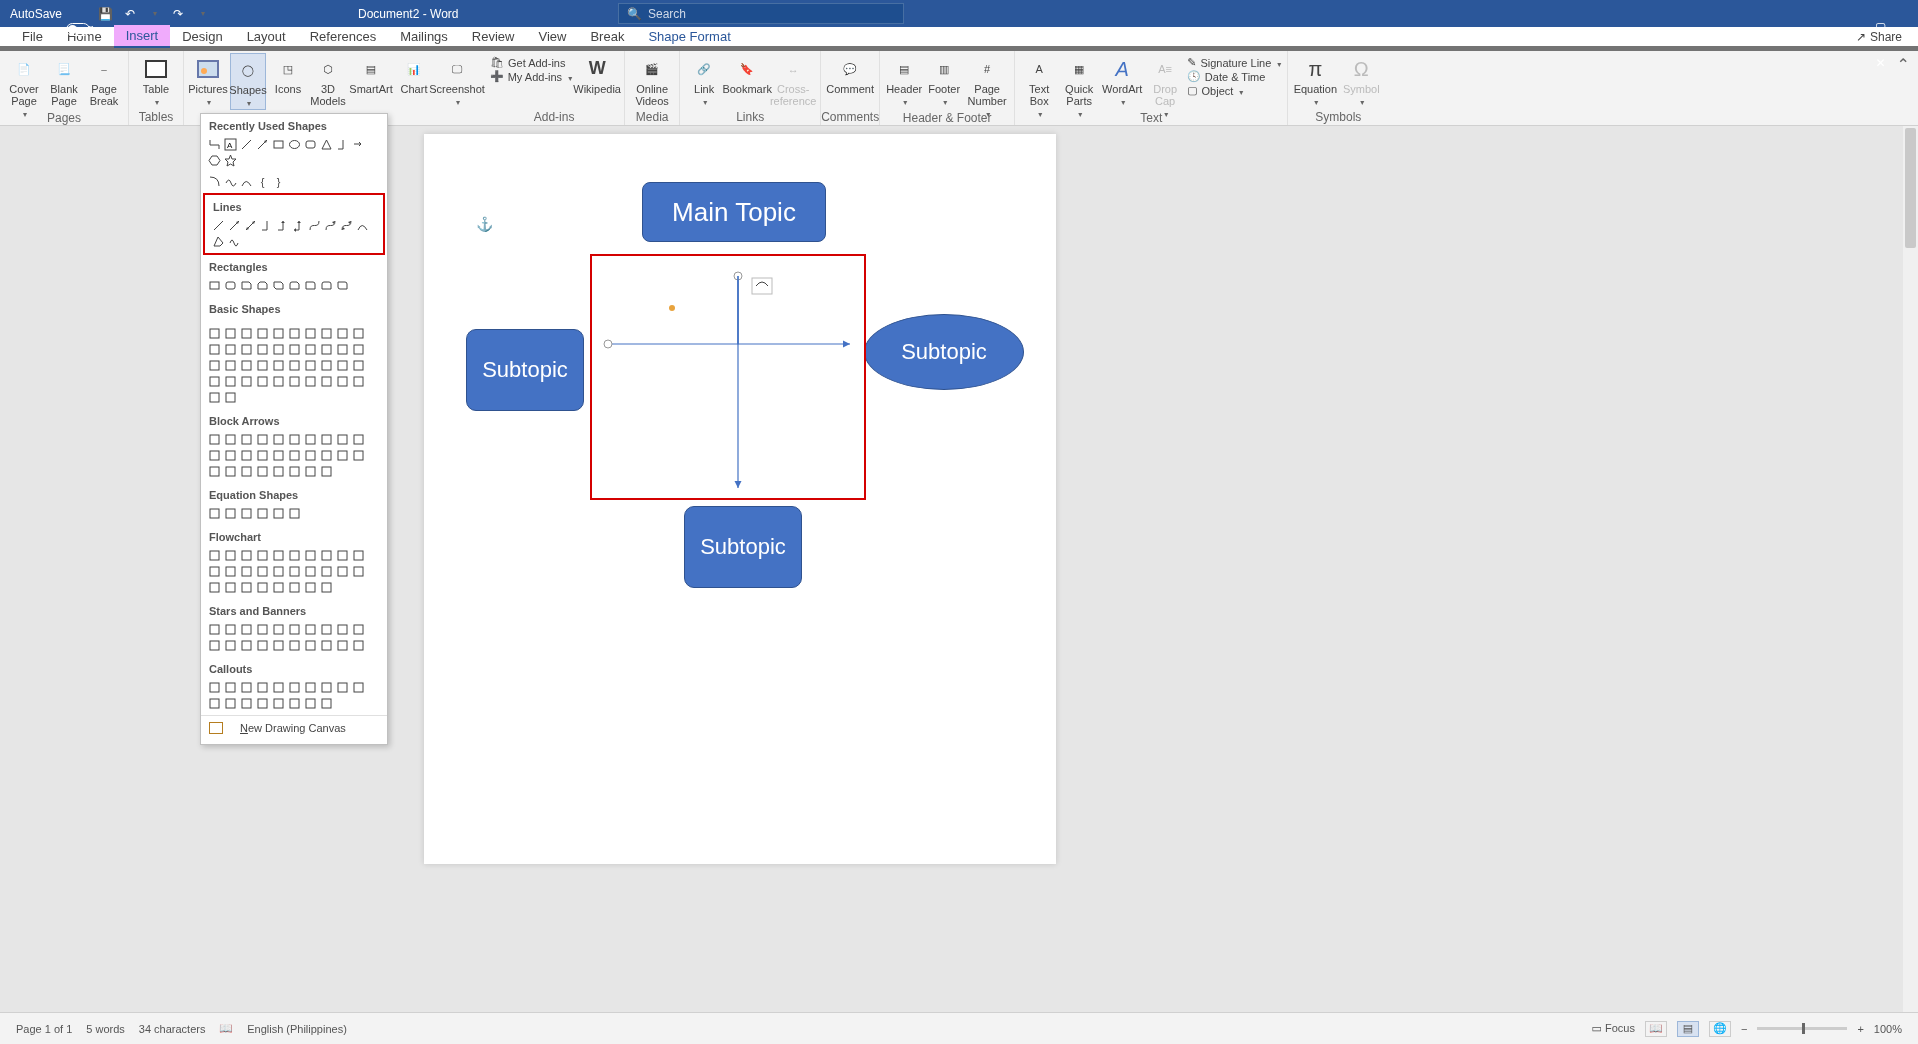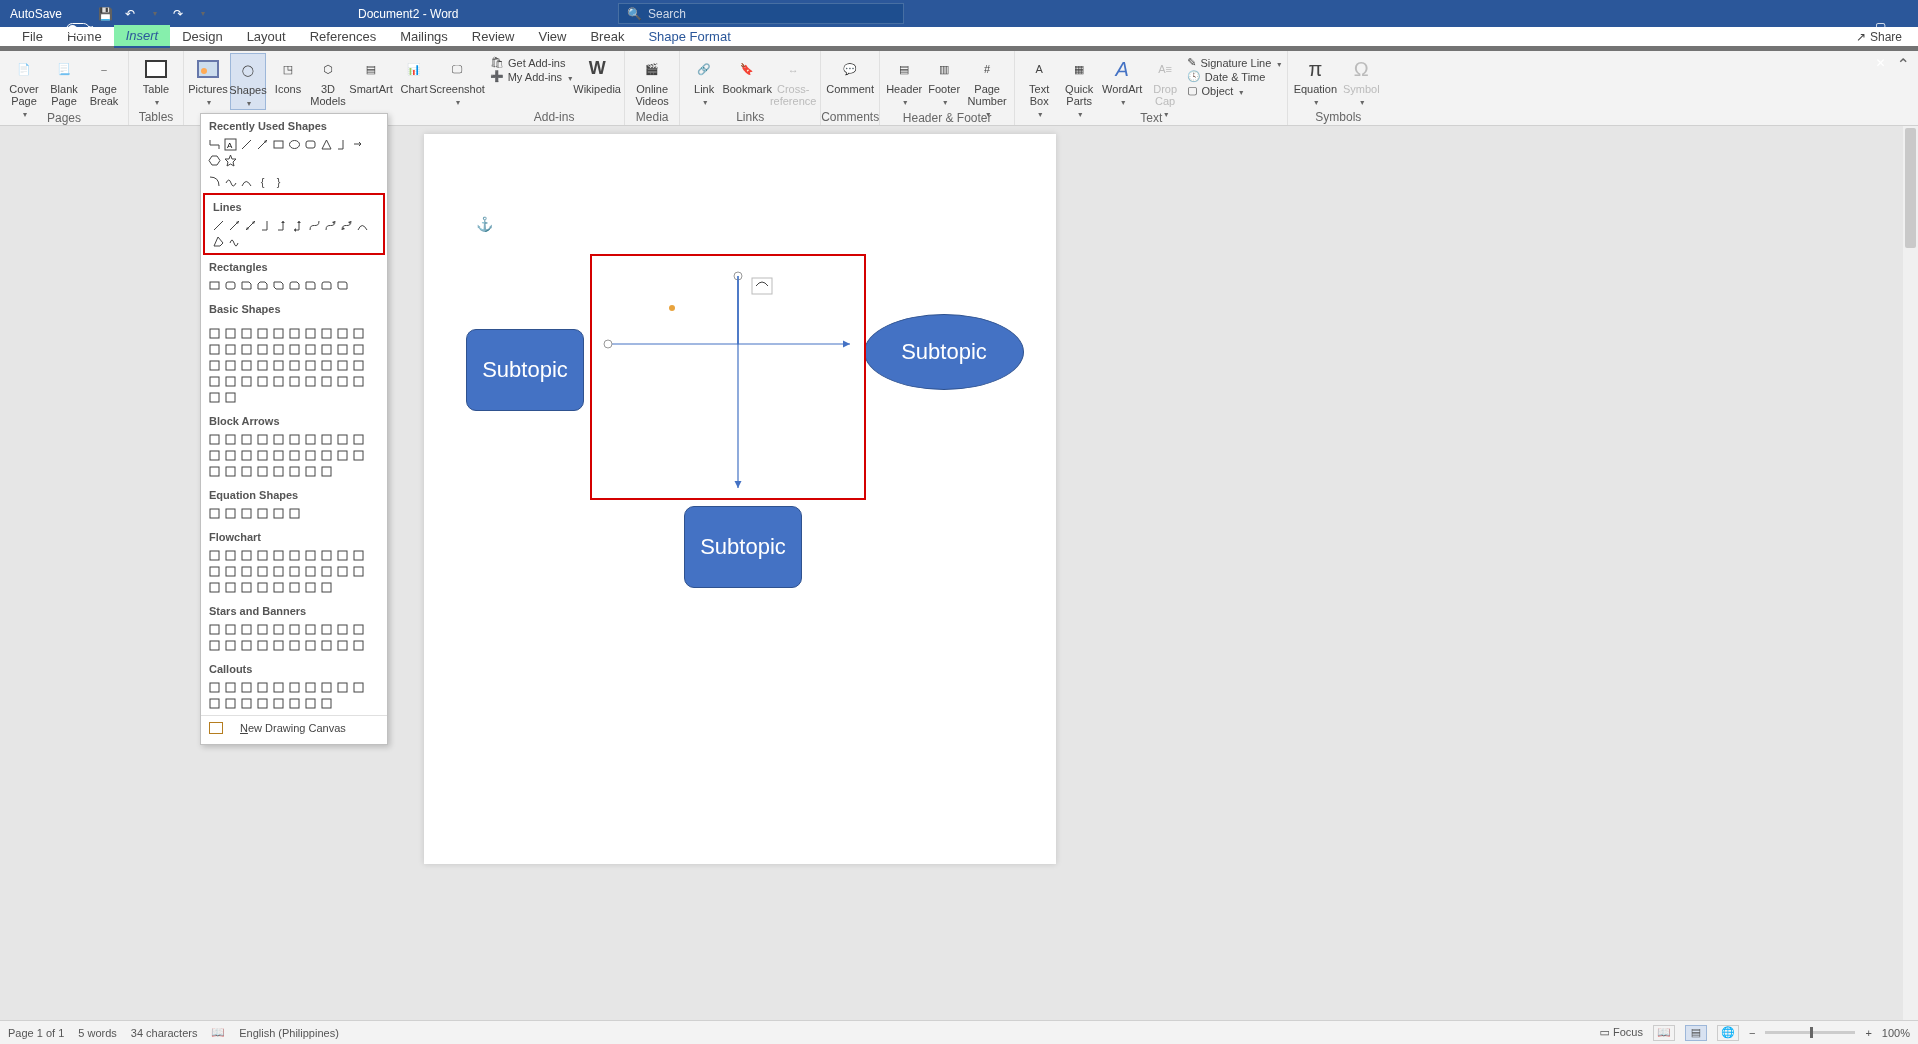--- a/index.html
+++ b/index.html
@@ -14,21 +14,21 @@
 .autosave-off { font-size: 9px; color:#fff; margin-left:14px; }
 .qa-icon { width: 16px; height: 16px; display:flex; align-items:center; justify-content:center; color:#fff; cursor:pointer; }
 .searchbox { width: 286px; height: 21px; background: #1e4e8f; border:1px solid #476fa3; display:flex; align-items:center; padding:0 8px; gap:6px; color:#cfd9e8; font-size:12px; position:absolute; left:618px; }
 .titlebar-right { margin-left:auto; display:flex; align-items:center; gap:9px;flex-direction:column; }
 .signin-btn { background:#fff; color:#2b579a; padding:2px 14px; font-size:12px; margin-right:10px; }
 .winbtn { width: 46px; height: 27px; display:flex; align-items:center; justify-content:center; color:#fff; cursor:pointer; }
 
 
 .tabstrip { height: 24px; background:#fff; border-bottom:5px solid #737373; display:flex; align-items:center; padding:0 10px; font-size:13px; color:#444; }
 .tab { padding: 3px 12px; cursor:pointer; }
-.tab.active { color:#2b579a; border-bottom:2px solid #2b579a; background:#86efac;font-style:italic; }
+.tab.active { color:#2b579a; border-bottom:2px solid #2b579a; background:#f0abfc; }
 .share { margin-left:auto; display:flex; align-items:center; gap:4px; color:#444; font-size:12px; padding-right:6px; }
 
 
 .ribbon { height: 75px; background:#f3f3f3; border-bottom:1px solid #d0d0d0; display:flex; }
 .group { border-right:1px solid #e0e0e0; display:flex; flex-direction:column; align-items:center; font-size:10px; color:#666; position:relative; }
 .group-body { display:flex; align-items:flex-start; padding:2px 6px; gap:4px; height:60px; }
 .group-label { font-size:12px; color:#666; margin-top:auto; padding-bottom:1px; }
 .largebtn { display:flex; flex-direction:column; align-items:center; justify-content:flex-start; width:42px; padding-top:4px; cursor:pointer; font-size:11px; color:#444; text-align:center; line-height:1.1; }
 .largebtn .ic { width:24px; height:24px; margin-bottom:2px; display:flex; align-items:center; justify-content:center; }
 .largebtn.narrow { width:36px; }
@@ -54,21 +54,21 @@
 .shape-box { position:absolute; background:#4472c4; color:#fff; display:flex; align-items:center; justify-content:center; border:1px solid #2f528f; }
 .main-topic { left:218px; top:48px; width:184px; height:60px; border-radius:8px; font-size:26px; }
 .sub-left { left:42px; top:195px; width:118px; height:82px; border-radius:10px; font-size:22px; }
 .sub-bottom { left:260px; top:372px; width:118px; height:82px; border-radius:10px; font-size:22px; }
 .sub-right { position:absolute; left:440px; top:180px; width:160px; height:76px; background:#4472c4; border:1px solid #2f528f; border-radius:50%/50%; color:#fff; display:flex; align-items:center; justify-content:center; font-size:22px; }
 .red-annot { position:absolute; left:166px; top:120px; width:276px; height:246px; border:2px solid #d40000; }
 .anchor-icon { position:absolute; left:52px; top:82px; color:#6f6f8f; font-size:14px; }
 .connector-svg { position:absolute; left:174px; top:136px; }
 
 
-.statusbar { position:absolute; left:0; right:0; bottom:0; height:24px; background:#f3f3f3; border-top:1px solid #d0d0d0; display:flex; align-items:center; font-size:11px; color:#555; padding:0 8px; gap:14px; }
+.statusbar { position:absolute; left:0; right:0; bottom:0; height:32px; background:#f3f3f3; border-top:1px solid #d0d0d0; display:flex; align-items:center; font-size:11px; color:#555; padding:0 16px; gap:14px; }
 .statusbar .right { margin-left:auto; display:flex; align-items:center; gap:10px; }
 .viewbtn { width:22px; height:16px; border:1px solid #ccc; display:flex; align-items:center; justify-content:center; cursor:pointer; }
 .viewbtn.active { background:#d8e2f1; border-color:#9db7d9; }
 .zoom-slider { width:90px; height:3px; background:#ccc; position:relative; }
 .zoom-slider::after { content:""; position:absolute; left:45px; top:-4px; width:3px; height:11px; background:#666; }
 
 
 .vscroll { position:absolute; right:0; top:126px; bottom:20px; width:15px; background:#f0f0f0; }
 .vscroll-thumb { position:absolute; left:2px; right:2px; top:2px; height:120px; background:#c9c9c9; border-radius:2px; }
 
@@ -1289,20 +1289,23 @@
 
   <div class="dd-footer">
     <div class="sq"></div>
     <span><u>N</u><span></span>ew Drawing Canvas</span>
   </div>
 </div>
 
 <div class="docarea">
   <div class="page">
     <div class="anchor-icon">⚓</div>
+    <div class="shape-box main-topic">
+        <span>Main Topic</span>
+      </div>
     <div class="shape-box sub-left">
         <span>Subtopic</span>
       </div>
     <div class="sub-right">
         <span>Subtopic</span>
       </div>
     <div class="shape-box sub-bottom">
         <span>Subtopic</span>
       </div>
     <div class="red-annot"></div>

